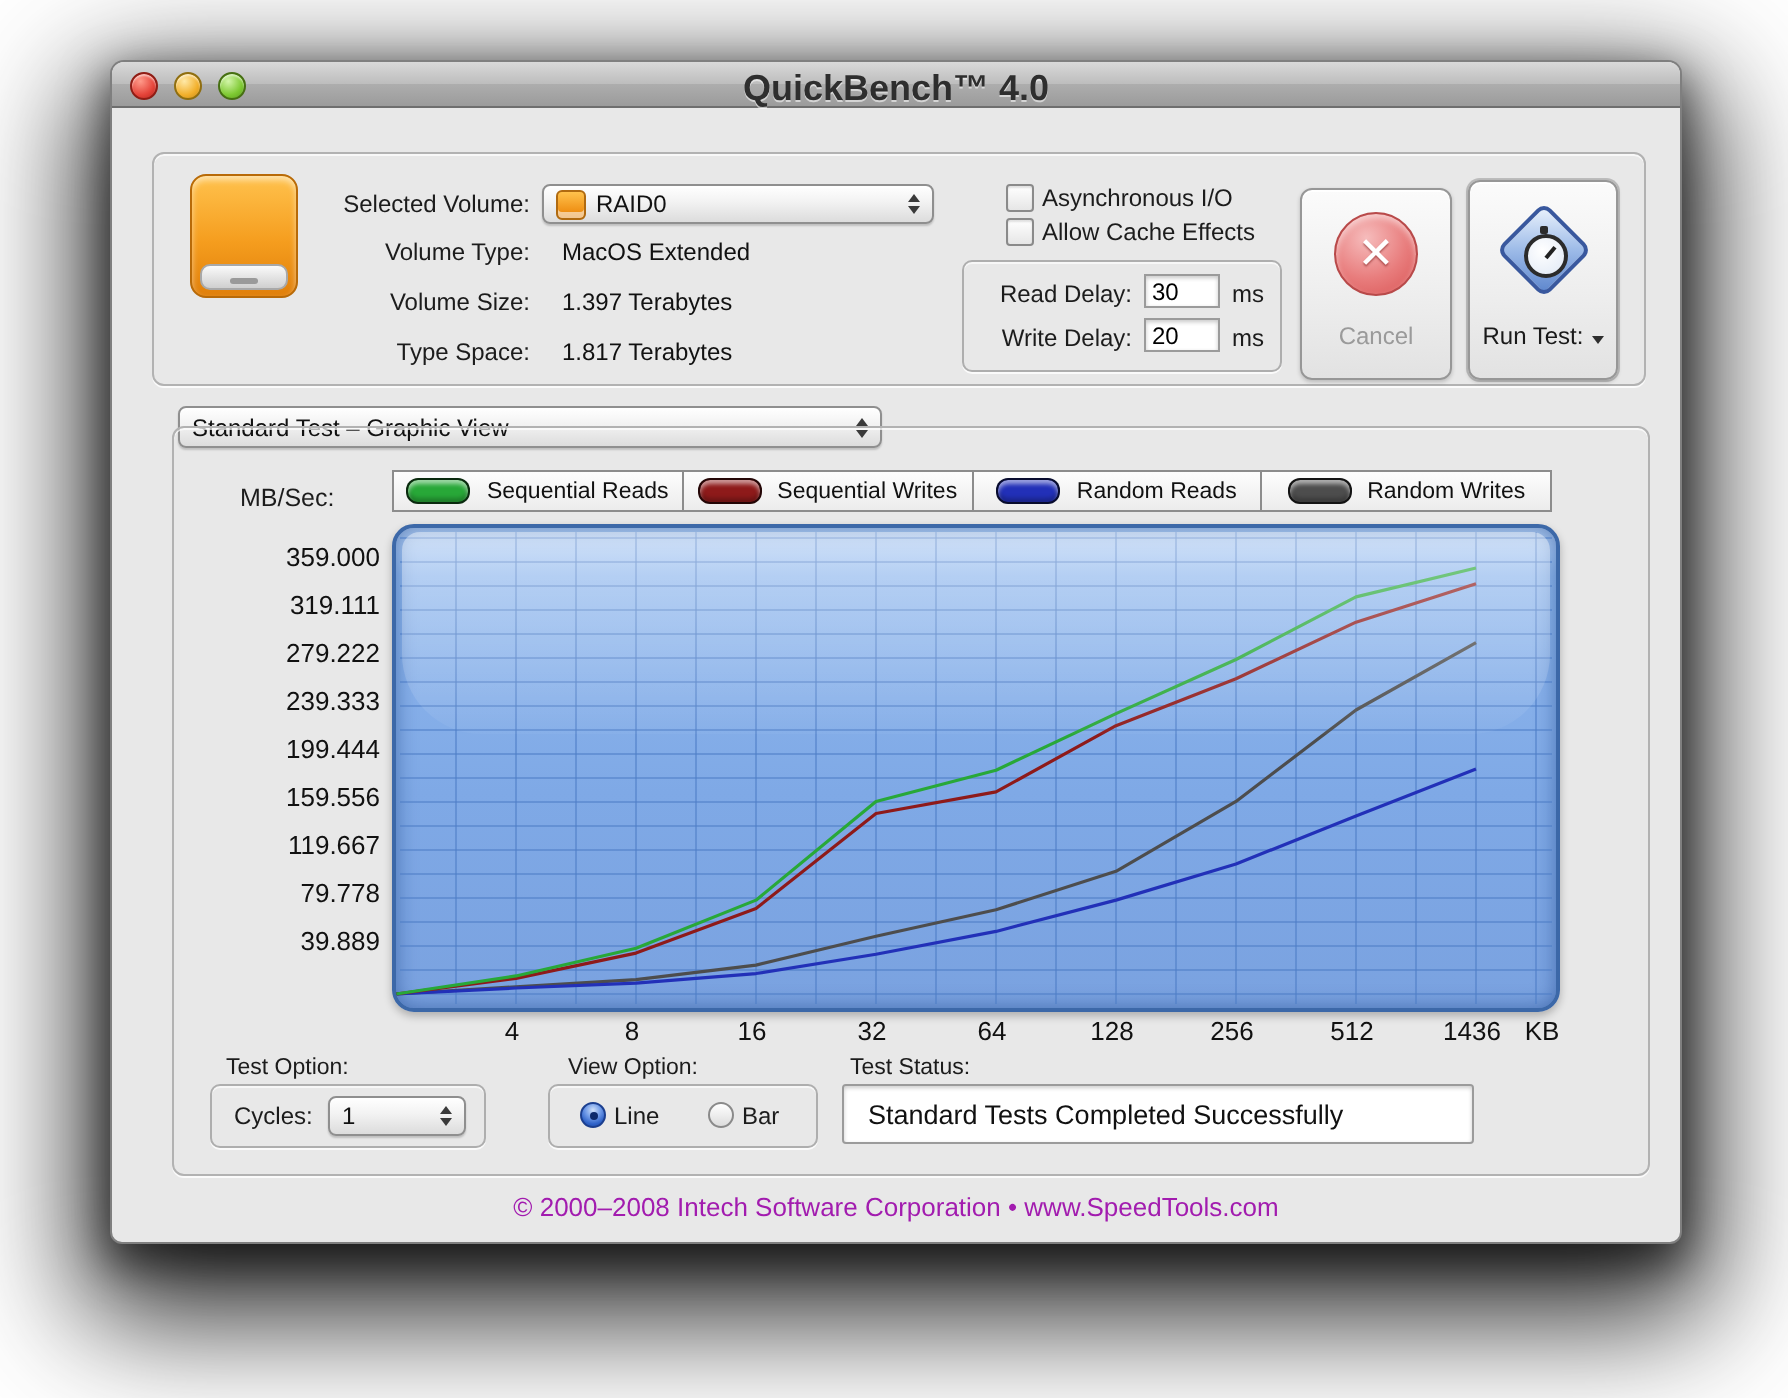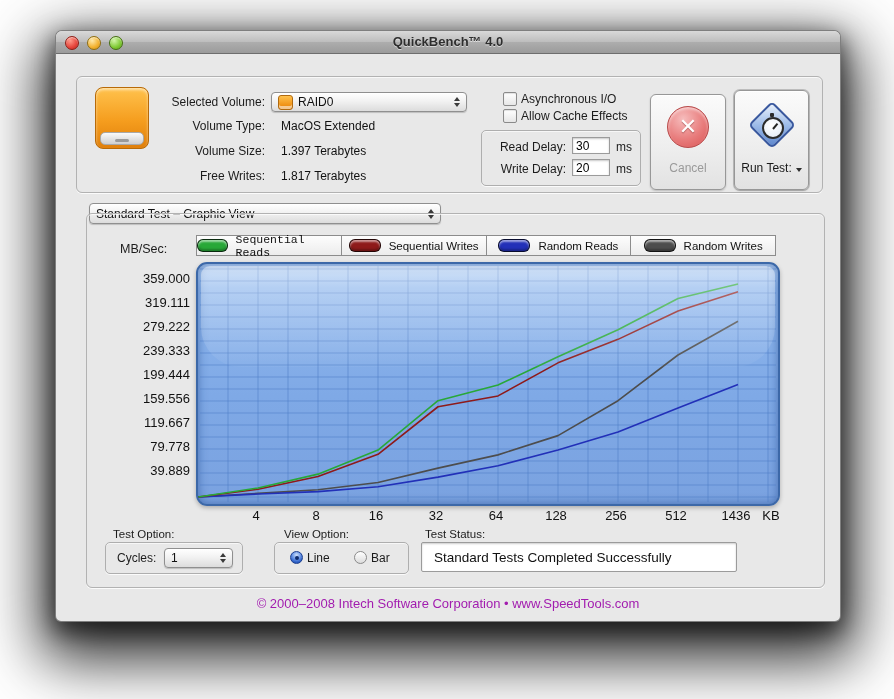--- a/index.html
+++ b/index.html
@@ -15,21 +15,21 @@
     border-radius:7px 7px 6px 6px;
     box-shadow:0 24px 60px 14px rgba(0,0,0,0.82),0 8px 22px 2px rgba(0,0,0,0.55);
   }
   .titlebar{
     position:absolute;left:0;top:0;width:100%;height:22px;
     background:linear-gradient(#d9d9d9,#bdbdbd 50%,#adadad 51%,#9b9b9b);
     border-bottom:1px solid #6e6e6e;border-radius:6px 6px 0 0;
   }
   .title{
     position:absolute;left:0;right:0;top:3px;text-align:center;
-    font-size:13px;font-weight:700;color:#2e2e2e;text-shadow:0 1px 0 rgba(255,255,255,0.55);
+    font-size:18px;font-weight:700;color:#2e2e2e;text-shadow:0 1px 0 rgba(255,255,255,0.55);
   }
   .traffic{position:absolute;left:9px;top:5px;display:flex;gap:8px;}
   .tl{width:12px;height:12px;border-radius:50%;display:inline-block;box-shadow:inset 0 1px 1px rgba(255,255,255,0.6);}
   .tl.red{background:radial-gradient(circle at 35% 30%,#ff9a8a,#e5443a 60%,#b2241c);border:1px solid #8f1d15;}
   .tl.yellow{background:radial-gradient(circle at 35% 30%,#ffe9a8,#f2b02c 60%,#c78a16);border:1px solid #8f6e10;}
   .tl.green{background:radial-gradient(circle at 35% 30%,#d2f5a8,#7ec932 60%,#5a9a1e);border:1px solid #466f12;}
 
   .groupbox{
     position:absolute;border:1px solid #b2b2b2;border-radius:6px;
     box-shadow:inset 0 1px 0 rgba(255,255,255,0.7),0 1px 0 rgba(255,255,255,0.8);
@@ -103,21 +103,21 @@
   .sw-hand{position:absolute;left:10px;top:9px;width:2px;height:7px;background:#222;transform-origin:50% 100%;transform:rotate(40deg);}
   .dd-tri{display:inline-block;width:0;height:0;border-left:3.5px solid transparent;border-right:3.5px solid transparent;border-top:4.5px solid #2e2e2e;margin-left:4px;}
 
   .legend-row{position:absolute;display:flex;}
   .legend-cell{
     flex:1;height:21px;border:1px solid #8c8c8c;margin-left:-1px;
     background:linear-gradient(#fdfdfd,#ececec);
     display:flex;align-items:center;justify-content:center;gap:8px;
     font-size:11.5px;color:#111;box-sizing:border-box;
   }
-  .legend-cell:first-child{margin-left:0;font-family:Liberation Mono, monospace;}
+  .legend-cell:first-child{margin-left:0;}
   .legend-swatch{
     width:30px;height:11px;border-radius:6px;border:1px solid rgba(0,0,0,0.75);
     box-shadow:inset 0 2px 2px rgba(255,255,255,0.55),inset 0 -2px 2px rgba(0,0,0,0.25);
   }
 
   .chart{
     position:absolute;border:2px solid #3c68a8;border-radius:11px;overflow:hidden;
     background:linear-gradient(180deg,#b2cff4 0%,#8fb7ed 10%,#7fa9e6 55%,#7aa2e0 100%);
     box-shadow:inset 0 0 10px rgba(15,55,125,0.5),0 2px 4px rgba(0,0,0,0.25);
   }
@@ -173,21 +173,21 @@
 
       <div class="drive-icon" style="left:18px;top:10px;">
         <div class="drive-body"></div>
         <div class="drive-band"></div>
         <div class="drive-slot"></div>
       </div>
 
       <div class="lbl r" style="left:38px;top:18px;width:150px;">Selected Volume:</div>
       <div class="lbl r" style="left:38px;top:42px;width:150px;">Volume Type:</div>
       <div class="lbl r" style="left:38px;top:67px;width:150px;">Volume Size:</div>
-      <div class="lbl r" style="left:38px;top:92px;width:150px;">Free Writes:</div>
+      <div class="lbl r" style="left:38px;top:92px;width:150px;">Type Space:</div>
 
       <div class="popup" style="left:194px;top:15px;width:196px;">
         <span class="minidisk"></span>
         <span>RAID0</span>
         <span class="arrows">
             <span class="tri-up"></span>
             <span class="tri-down"></span>
           </span>
       </div>
 

